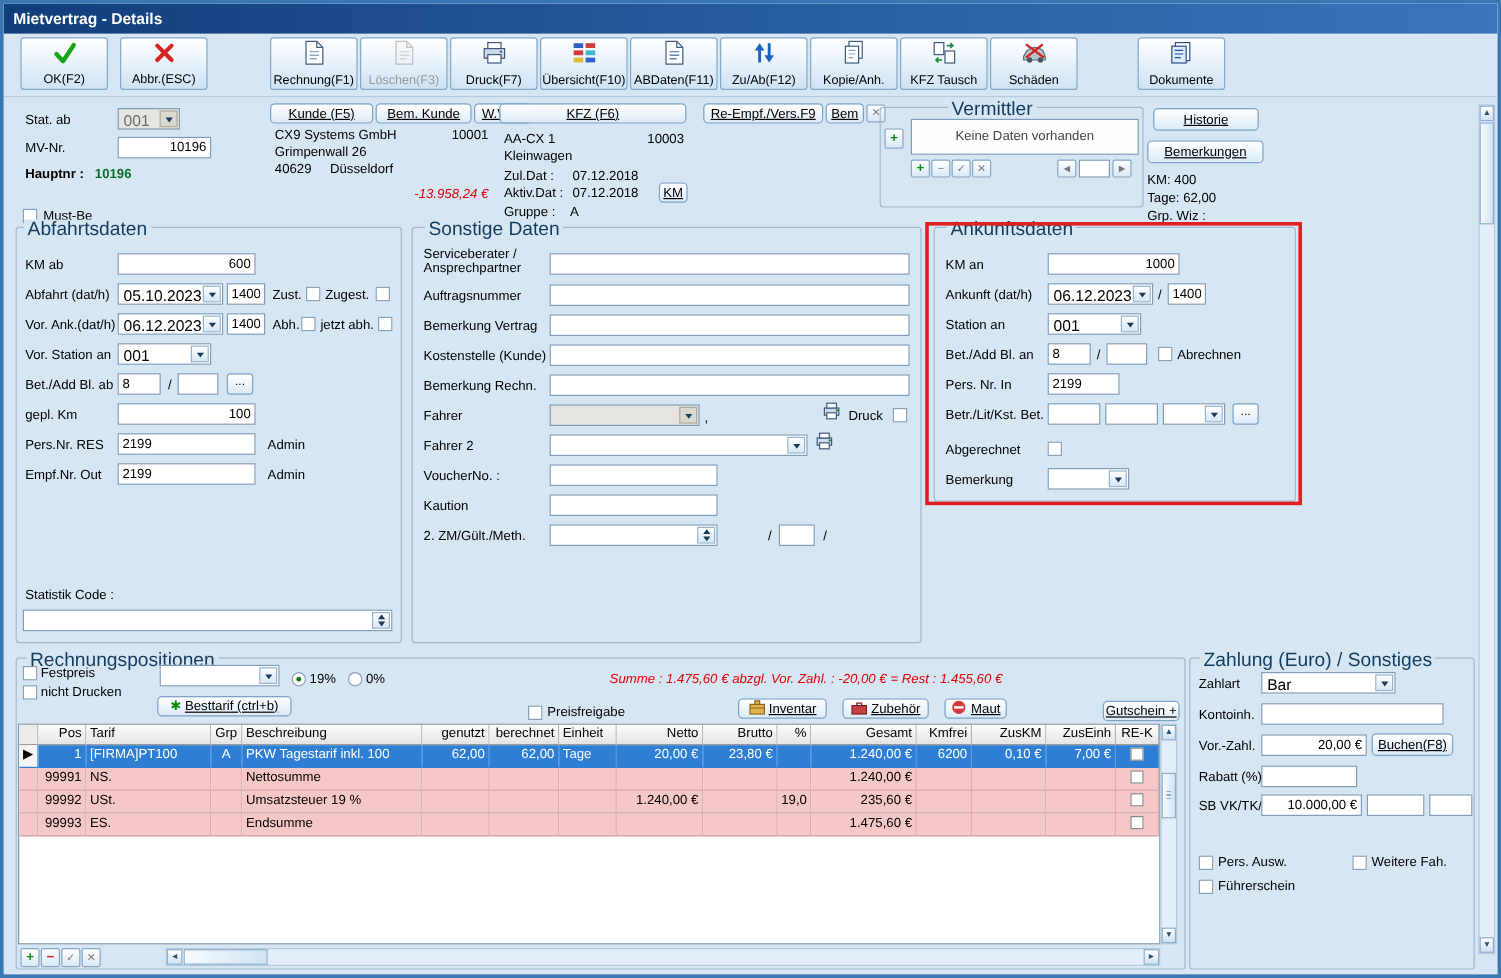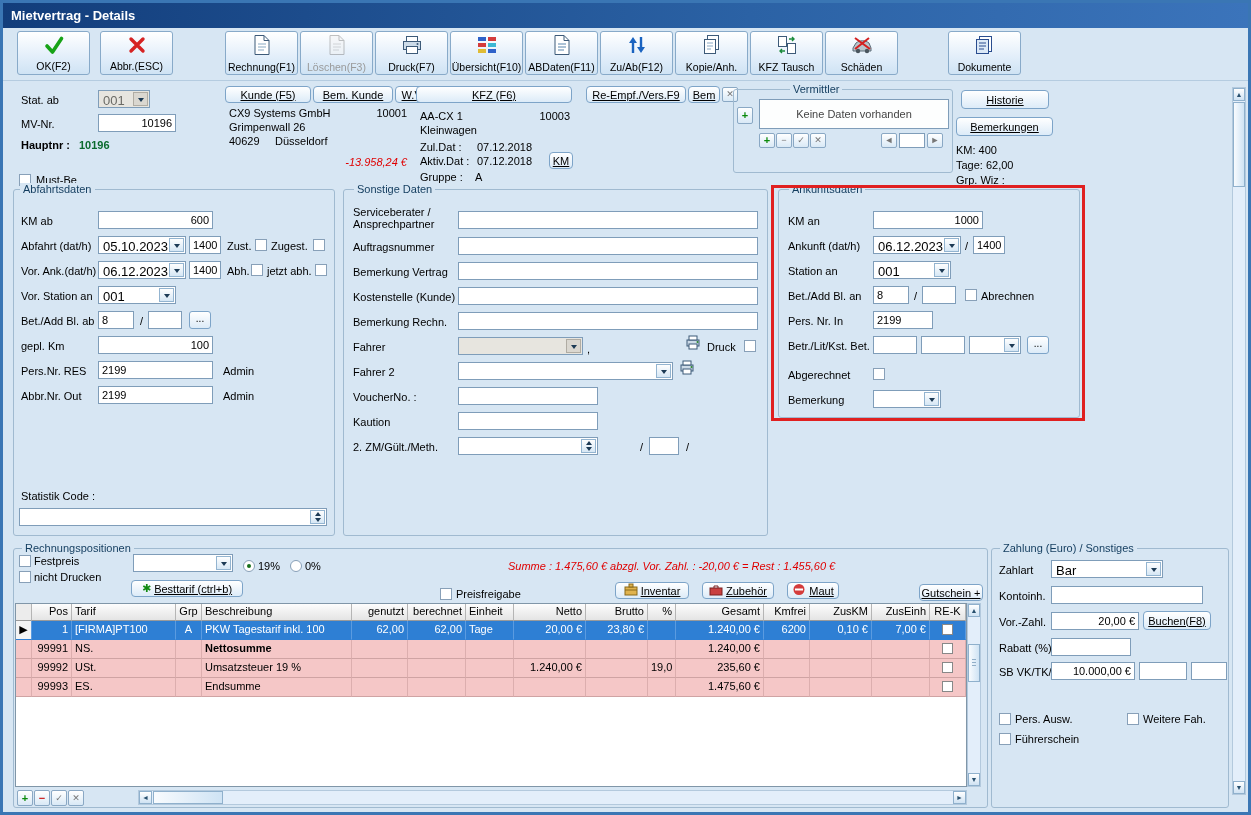--- a/index.html
+++ b/index.html
@@ -26,21 +26,21 @@
 .cmb.dis .ctext{color:#6b6b66;}
 .cmb.dis .cbtn{background:#dad7d0;border-color:#b0aca3;}
 .dar{width:0;height:0;border:3.5px solid transparent;border-top:4.5px solid #1c3a55;margin-top:4px;}
 .uar{width:0;height:0;border:3.5px solid transparent;border-bottom:4.5px solid #1c3a55;margin-bottom:1px;}
 .cbtn.spin{display:flex;flex-direction:column;align-items:center;justify-content:center;}
 .cbtn.spin .dar{margin-top:1px;}
 .chk{position:absolute;width:12px;height:12px;background:#fff;border:1px solid #88a0b8;}
 .rad{position:absolute;width:12px;height:12px;background:#fff;border:1px solid #88a0b8;border-radius:50%;}
 .rad.on::after{content:"";position:absolute;left:3px;top:3px;width:4px;height:4px;border-radius:50%;background:#17701c;}
 .grp{position:absolute;border:1px solid #a0bad0;border-radius:3px;}
-.cap{position:absolute;top:-7px;font-size:11px;color:#123c5e;background:#d7e6f3;padding:0 3px;white-space:nowrap;}
+.cap{position:absolute;top:-7px;font-size:16px;color:#123c5e;background:#d7e6f3;padding:0 3px;white-space:nowrap;}
 .sbtn{position:absolute;height:17px;border:1px solid #7da4c8;border-radius:4px;background:linear-gradient(#ffffff,#dcebf8);font-size:11px;display:flex;align-items:center;justify-content:center;gap:3px;white-space:nowrap;}
 .sbtn .u{text-decoration:underline;}
 .mbtn{position:absolute;width:16px;height:15px;border:1px solid #8aa8c4;border-radius:2px;background:linear-gradient(#fff,#d9e9f6);font-size:9px;line-height:13px;text-align:center;color:#777;}
 .mbtn.green{color:#0a8a0a;font-weight:bold;font-size:11px;}
 .mbtn.red{color:#cc2222;font-weight:bold;font-size:11px;}
 .dots{position:absolute;width:22px;height:18px;border:1px solid #7da4c8;border-radius:3px;background:linear-gradient(#fff,#dcebf8);font-size:10px;line-height:13px;text-align:center;color:#000;}
 .inset{position:absolute;background:#fdfefe;border:1px solid #7f9db9;display:flex;align-items:center;justify-content:center;font-size:11px;color:#444;}
 .navbox{position:absolute;background:#fff;border:1px solid #7f9db9;}
 .annot{position:absolute;border:3px solid #e02020;z-index:40;pointer-events:none;}
 .tbl{position:absolute;left:12px;top:600px;width:952px;height:184px;background:#fff;border:1px solid #8096a8;overflow:hidden;}
@@ -288,21 +288,21 @@
   <span class="lbl" style="left:18px;top:312px">Bet./Add Bl. ab</span>
   <input class="inp" style="left: 95px; top: 308px; width: 36px;" value="8">
   <span class="lbl" style="left:137px;top:312px">/</span>
   <input class="inp" style="left: 145px; top: 308px; width: 34px;">
   <span class="dots" style="left:186px;top:308px"><span>...</span></span>
   <span class="lbl" style="left:18px;top:337px">gepl. Km</span>
   <input class="inp r" style="left: 95px; top: 333px; width: 115px;" value="100">
   <span class="lbl" style="left:18px;top:362px">Pers.Nr. RES</span>
   <input class="inp" style="left: 95px; top: 358px; width: 115px;" value="2199">
   <span class="lbl" style="left:220px;top:362px">Admin</span>
-  <span class="lbl" style="left:18px;top:387px">Abbr.Nr. Out</span>
+  <span class="lbl" style="left:18px;top:387px">Empf.Nr. Out</span>
   <input class="inp" style="left: 95px; top: 383px; width: 115px;" value="2199">
   <span class="lbl" style="left:220px;top:387px">Admin</span>
   <span class="lbl" style="left:18px;top:487px">Statistik Code :</span>
   <div class="cmb" style="left:16px;top:505px;width:308px">
     <span class="cbtn spin">
         <i class="uar"></i>
         <i class="dar"></i>
       </span>
   </div>
 
@@ -494,21 +494,21 @@
         <div class="gc ar" style="width: 46px;">6200</div>
         <div class="gc ar" style="width: 62px;">0,10 €</div>
         <div class="gc ar" style="width: 58px;">7,00 €</div>
         <div class="gc ac" style="width: 36px;"><span class="cellchk"></span></div>
       </div>
       <div class="gr pink">
         <div class="gc ac c0" style="width: 16px;"></div>
         <div class="gc ar" style="width: 40px;">99991</div>
         <div class="gc al" style="width: 104px;">NS.</div>
         <div class="gc ac" style="width: 26px;"></div>
-        <div class="gc al" style="width: 150px; font-weight: bold;">Nettosumme</div>
+        <div class="gc al" style="width: 150px;">Nettosumme</div>
         <div class="gc ar" style="width: 56px;"></div>
         <div class="gc ar" style="width: 58px;"></div>
         <div class="gc al" style="width: 48px;"></div>
         <div class="gc ar" style="width: 72px;"></div>
         <div class="gc ar" style="width: 62px;"></div>
         <div class="gc ar" style="width: 28px;"></div>
         <div class="gc ar" style="width: 88px;">1.240,00 €</div>
         <div class="gc ar" style="width: 46px;"></div>
         <div class="gc ar" style="width: 62px;"></div>
         <div class="gc ar" style="width: 58px;"></div>

